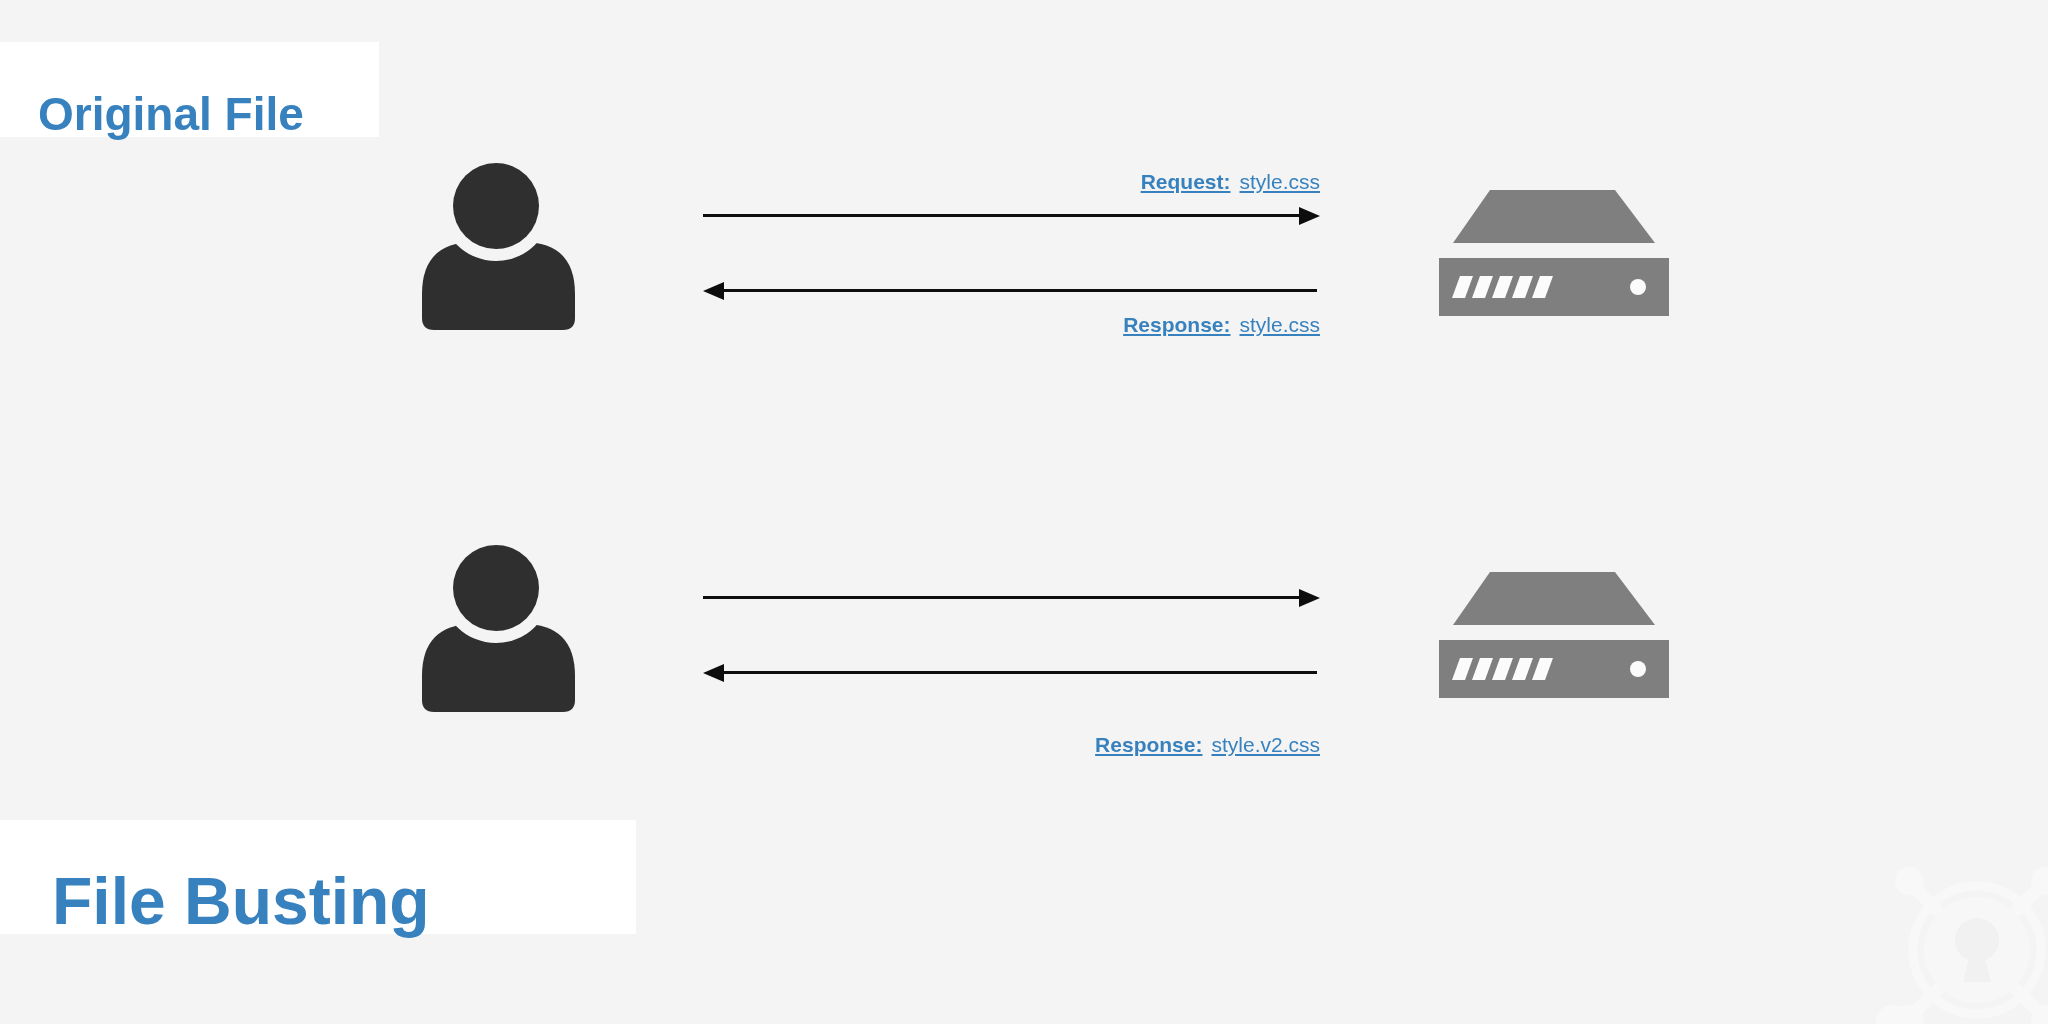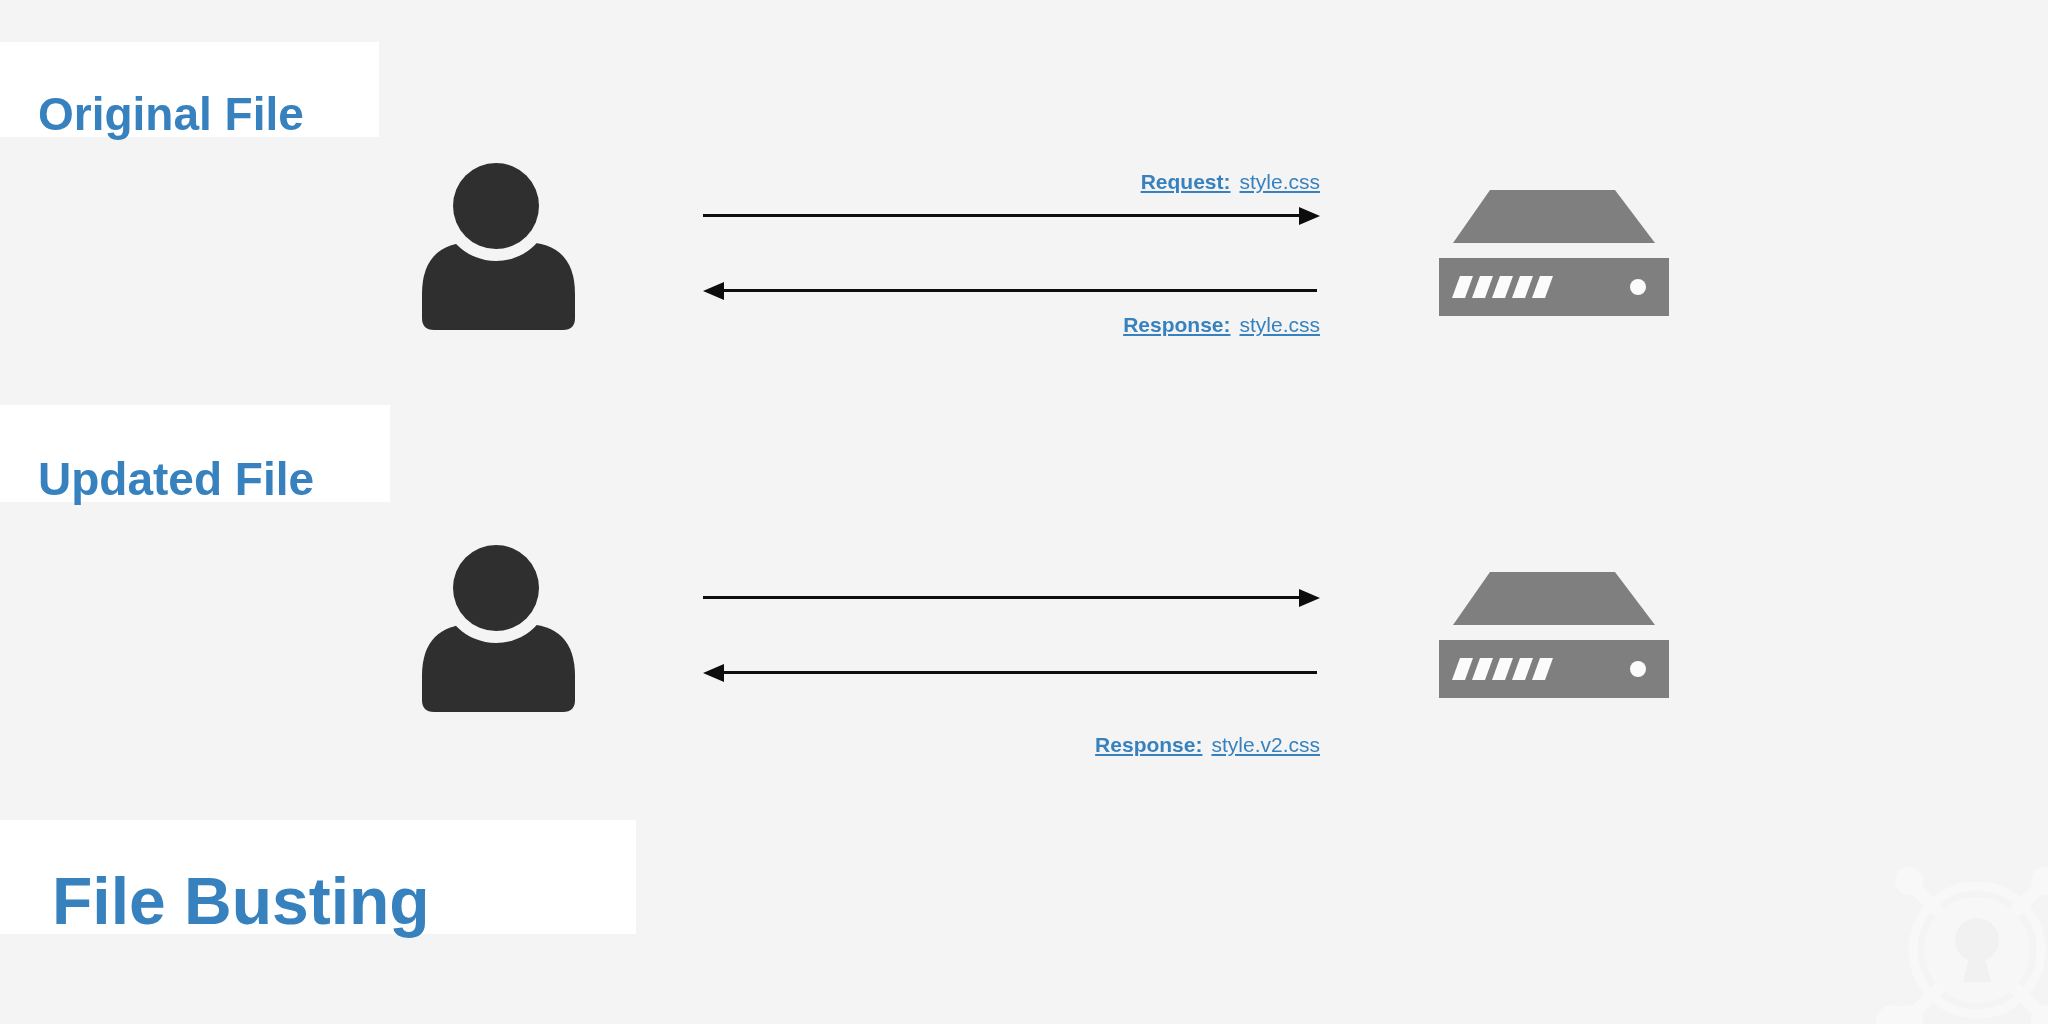--- a/index.html
+++ b/index.html
@@ -133,23 +133,20 @@
     <g fill="var(--wm-key)">
       <circle cx="177" cy="110" r="22"></circle>
       <polygon points="170,124 184,124 191,152 163,152"></polygon>
     </g>
   </svg>
 
   <div class="label-box" id="box-original">
     <span class="label-text">Original File</span>
   </div>
 
-  <div class="label-box" id="box-updated">
-    <span class="label-text">Updated File</span>
-  </div>
 
   <div class="label-box" id="box-title">
     <span class="label-text">File Busting</span>
   </div>
 
   <svg class="person-icon" id="person-1" viewBox="0 0 153 168" xmlns="http://www.w3.org/2000/svg" aria-hidden="true">
     <path fill="var(--person)" d="M12,168 Q0,168 0,156 L0,132 Q0,80 52,80 L101,80 Q153,80 153,132 L153,156 Q153,168 141,168 Z"></path>
     <circle cx="74" cy="44" r="55" fill="var(--bg)"></circle>
     <circle cx="74" cy="44" r="43" fill="var(--person)"></circle>
   </svg>

